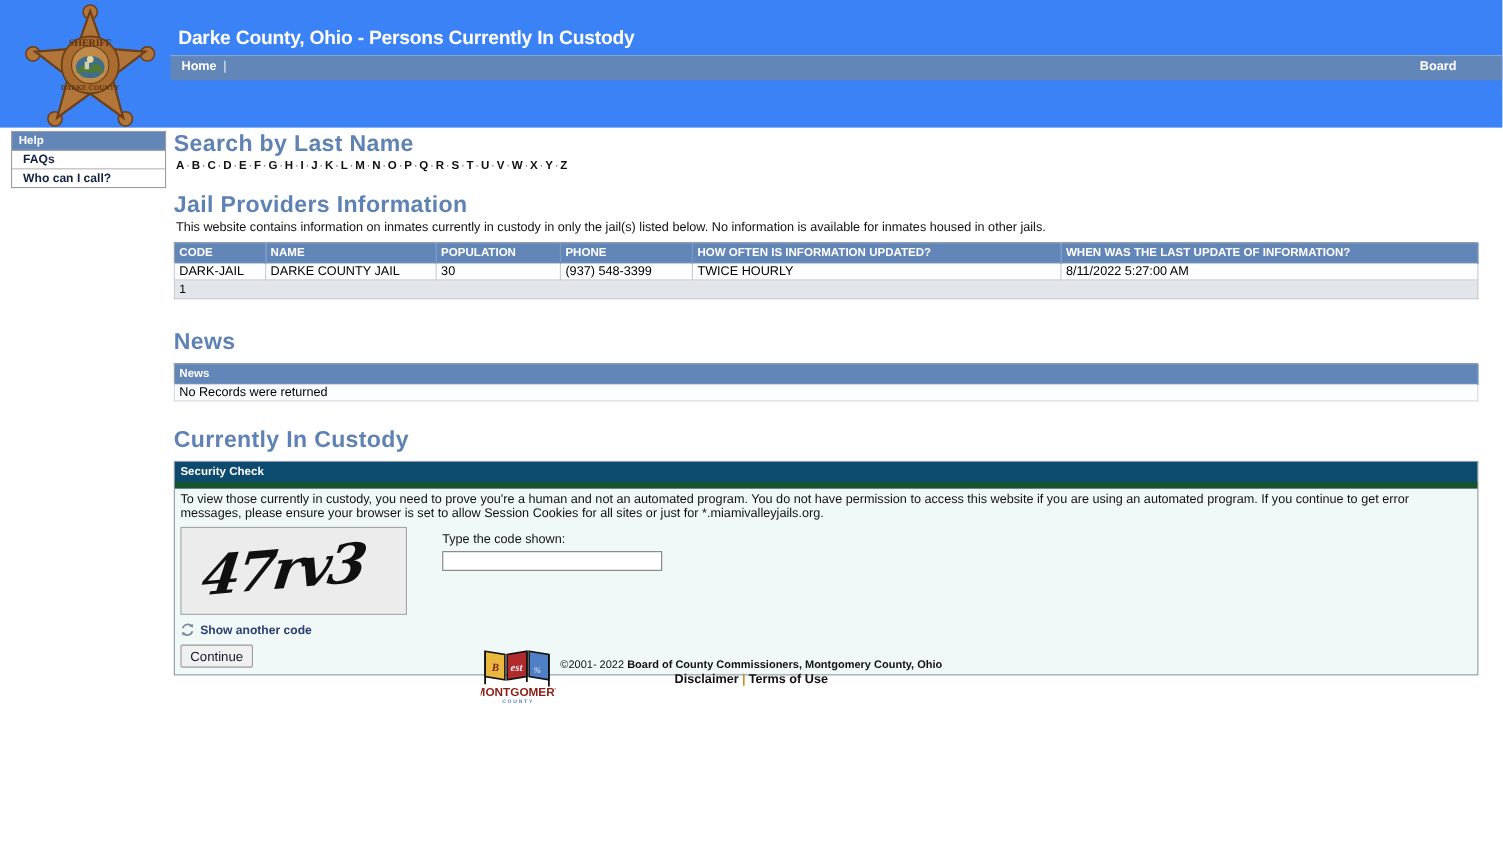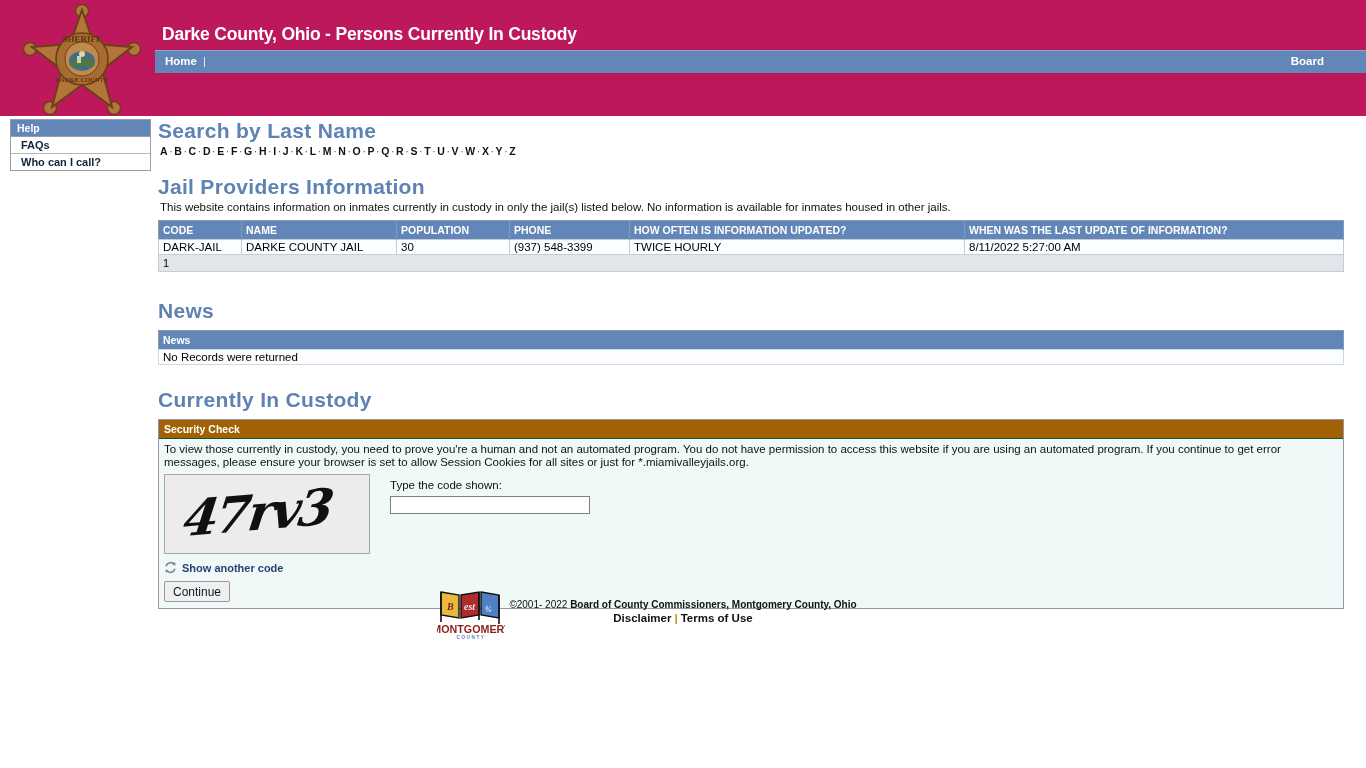--- a/index.html
+++ b/index.html
@@ -13,21 +13,21 @@
     font-size: 12px;
     color: #000000;
     overflow: hidden;
   }
 
   
   #header {
     position: relative;
     width: 1366px;
     height: 116px;
-    background: #be185d;
+    background: #3b82f6;
     overflow: hidden;
   }
   #badge-wrap {
     position: absolute;
     left: 22px;
     top: 2px;
     width: 120px;
     height: 114px;
   }
   #site-title {
@@ -217,26 +217,26 @@
   table.grid.news td { border: 1px solid #d3d9e0; background: #fbfdff; }
 
   
   #sec-panel {
     width: 1186px;
     border: 1px solid #8f9aa8;
     background: #f0f8f8;
     box-sizing: border-box;
   }
   #sec-panel .sec-head {
-    background: #a16207;
+    background: #0c4a6e;
     color: #ffffff;
     font-size: 10.5px;
     font-weight: bold;
     padding: 3px 16px 3px 5px;
-    border-bottom: 1px solid #14532d;
+    border-bottom: 6px solid #14532d;
   }
   #sec-body { padding: 4px 5px 6px 5px; }
   #sec-msg {
     font-size: 11.5px;
     color: #111111;
     line-height: 13px;
     margin: 0 0 5px 0;
   }
   #captcha-row { display: flex; align-items: flex-start; }
   #captcha-box {
@@ -255,21 +255,21 @@
     font-family: "DejaVu Serif", serif;
     font-size: 50px;
     font-style: italic;
     font-weight: bold;
     color: #101010;
     transform: skewX(-12deg) rotate(-5deg);
     letter-spacing: -3px;
     user-select: none;
   }
   #code-col {
-    margin-left: 20px;
+    margin-left: 32px;
     padding-top: 4px;
     flex: 0 0 auto;
   }
   #code-label { font-size: 11.5px; color: #111111; }
   #code-input {
     display: block;
     margin-top: 4px;
     width: 200px;
     height: 18px;
     border: 1px solid #7f7f7f;

